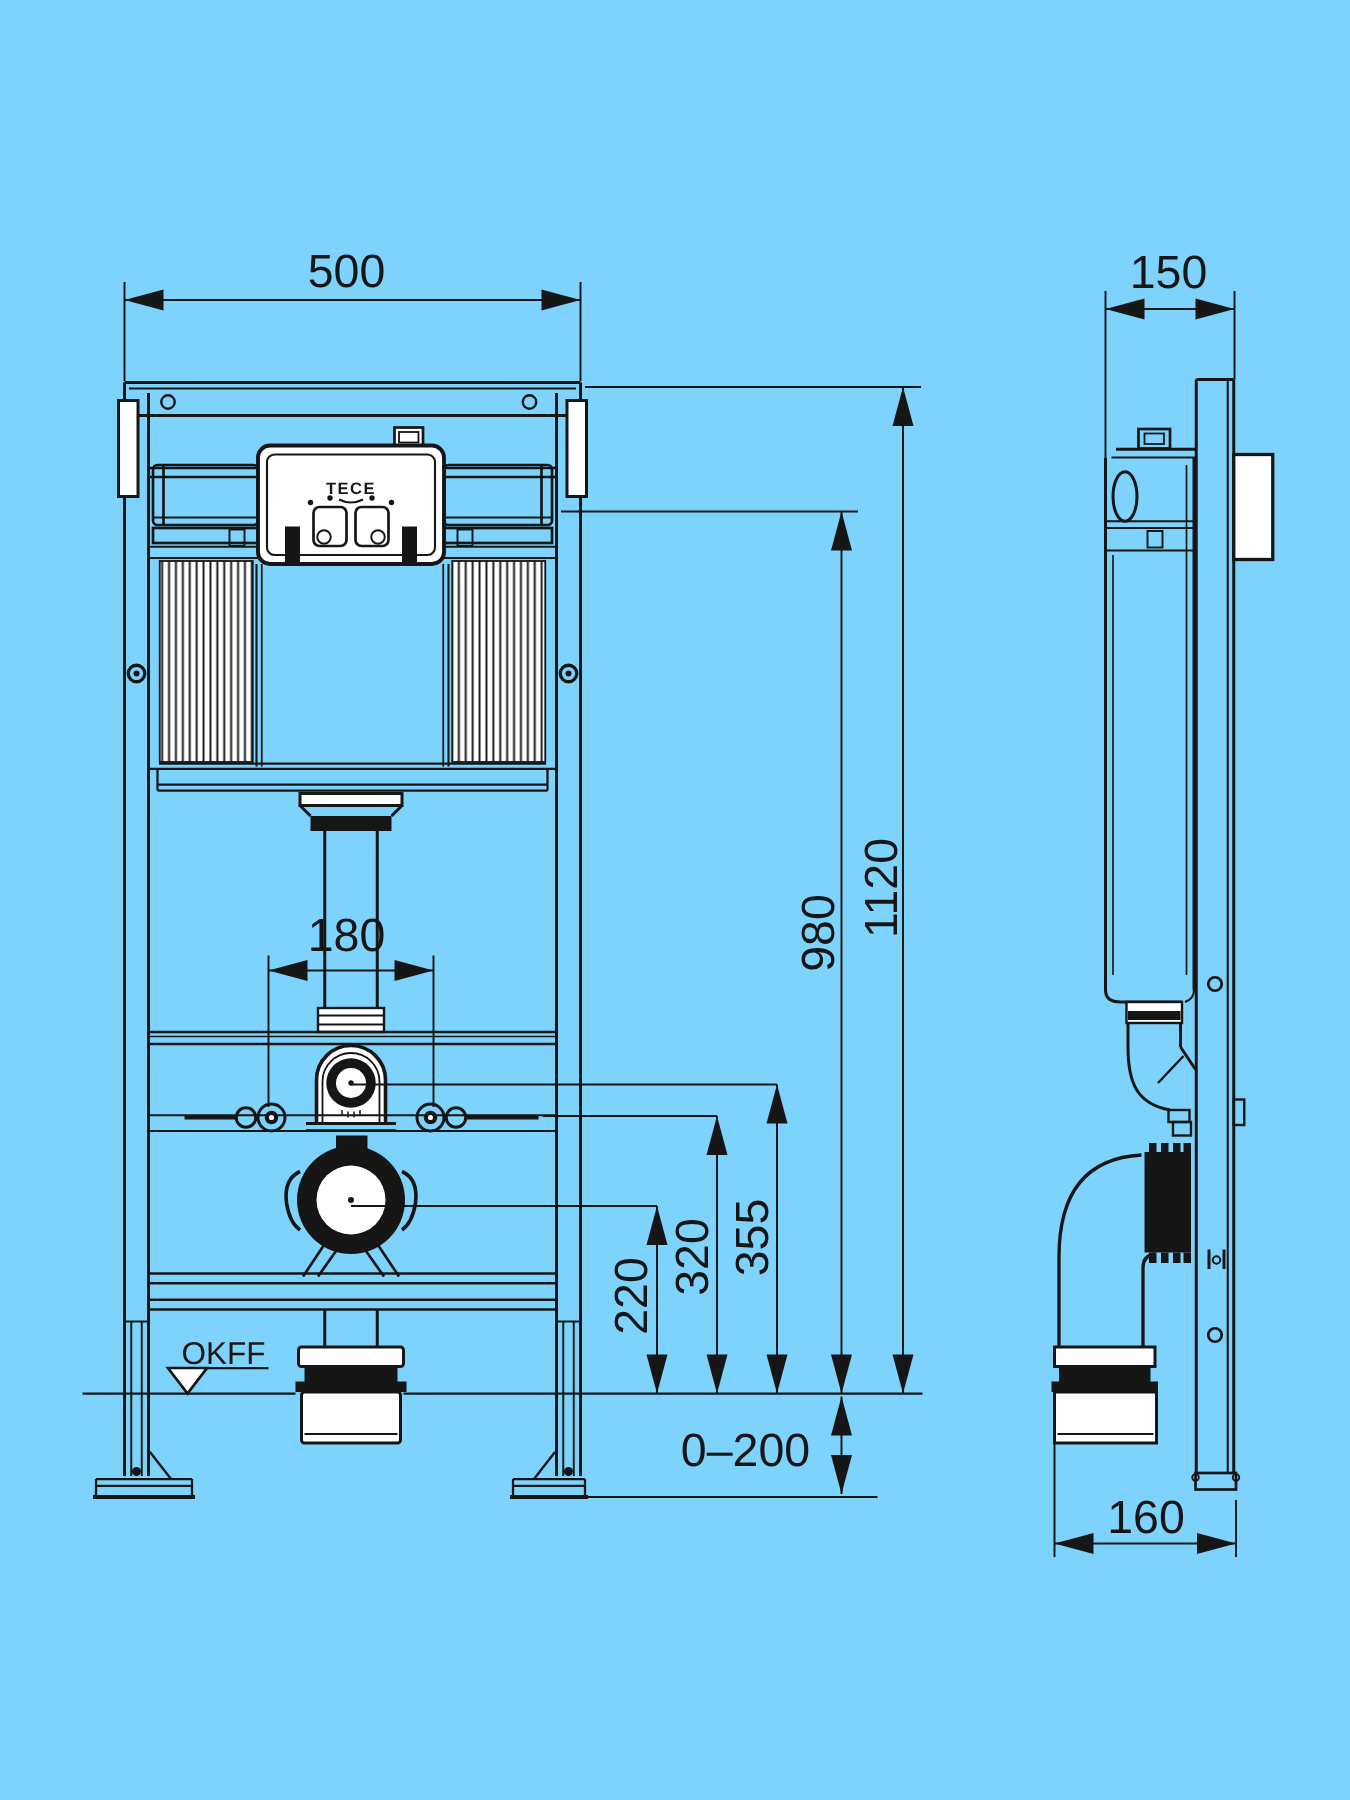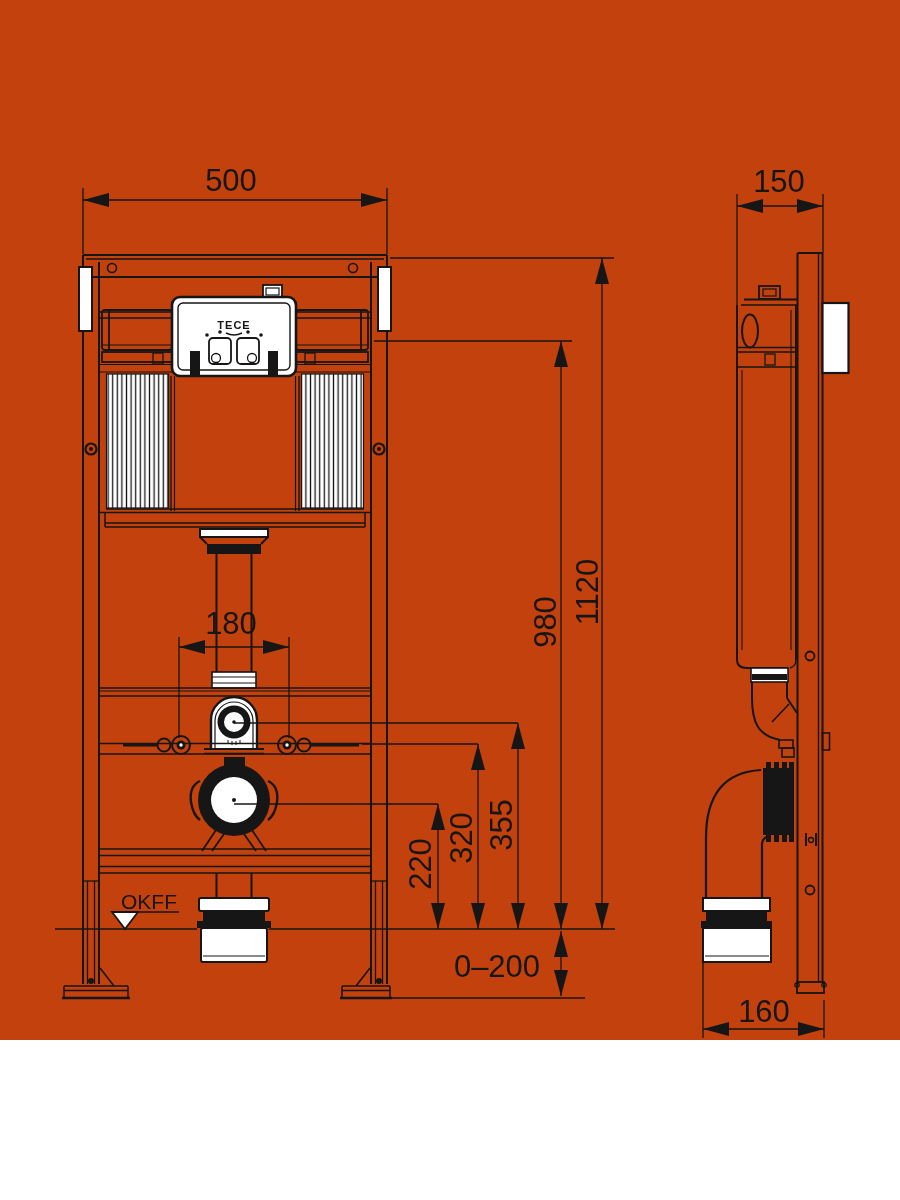--- a/index.html
+++ b/index.html
@@ -1,16 +1,16 @@
 <!DOCTYPE html>
 <html><head>
 <meta charset="utf-8">
 <style>
   html,body{margin:0;padding:0;background:#fff;}
-  .canvas{position:relative;width:900px;height:1040px;background:#c2410c;overflow:hidden;}
+  .canvas{position:relative;width:900px;height:1200px;background:#7dd3fc;overflow:hidden;}
   svg{display:block;}
   svg text{font-family:"Liberation Sans", sans-serif;fill:#161616;}
   .dim{font-size:31px;}
   .small-label{font-size:21px;}
   .logo{font-size:11px;font-weight:bold;letter-spacing:1px;}
 </style>
 </head>
 <body>
 
 <div class="canvas">

